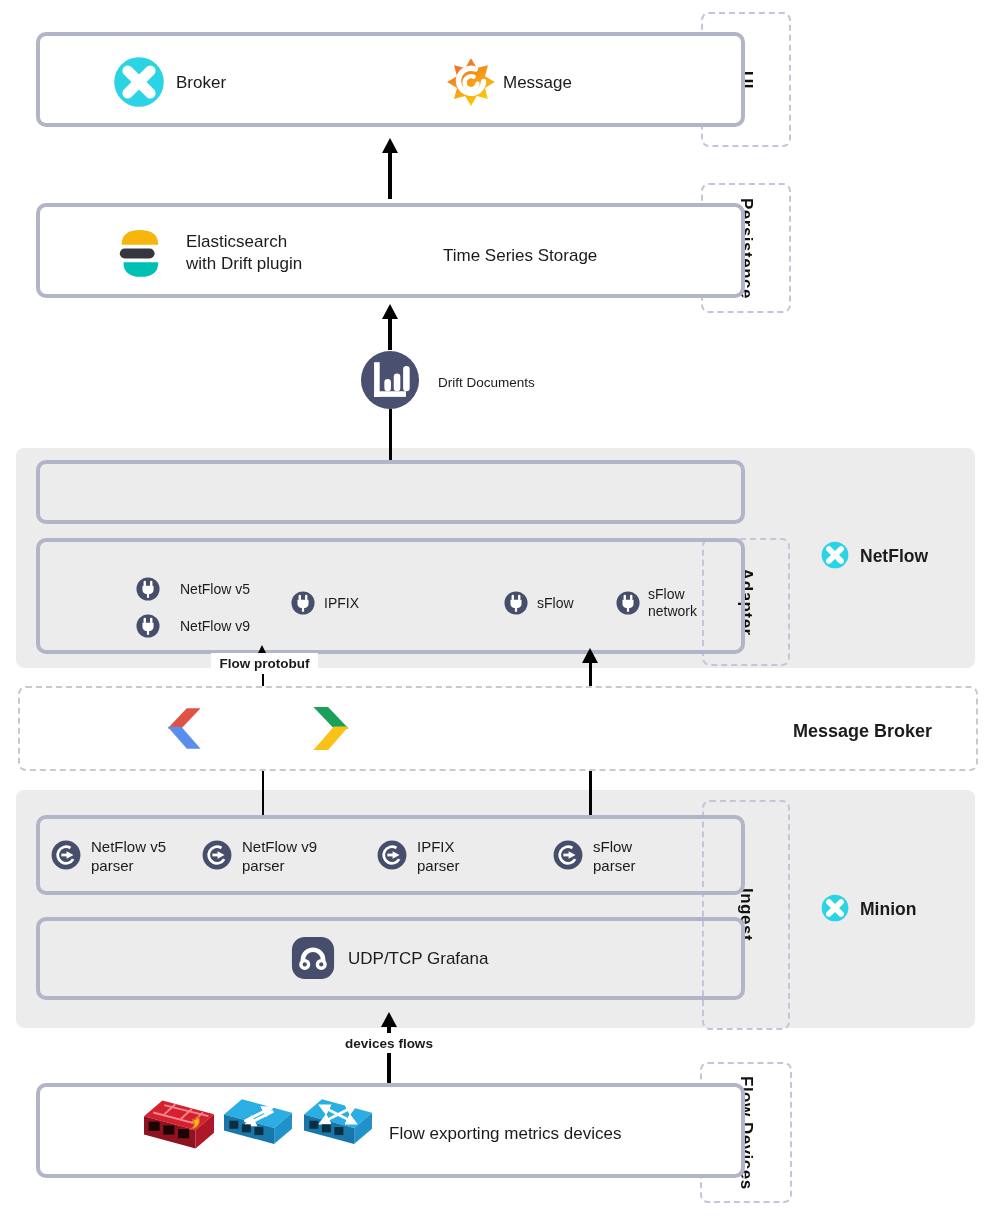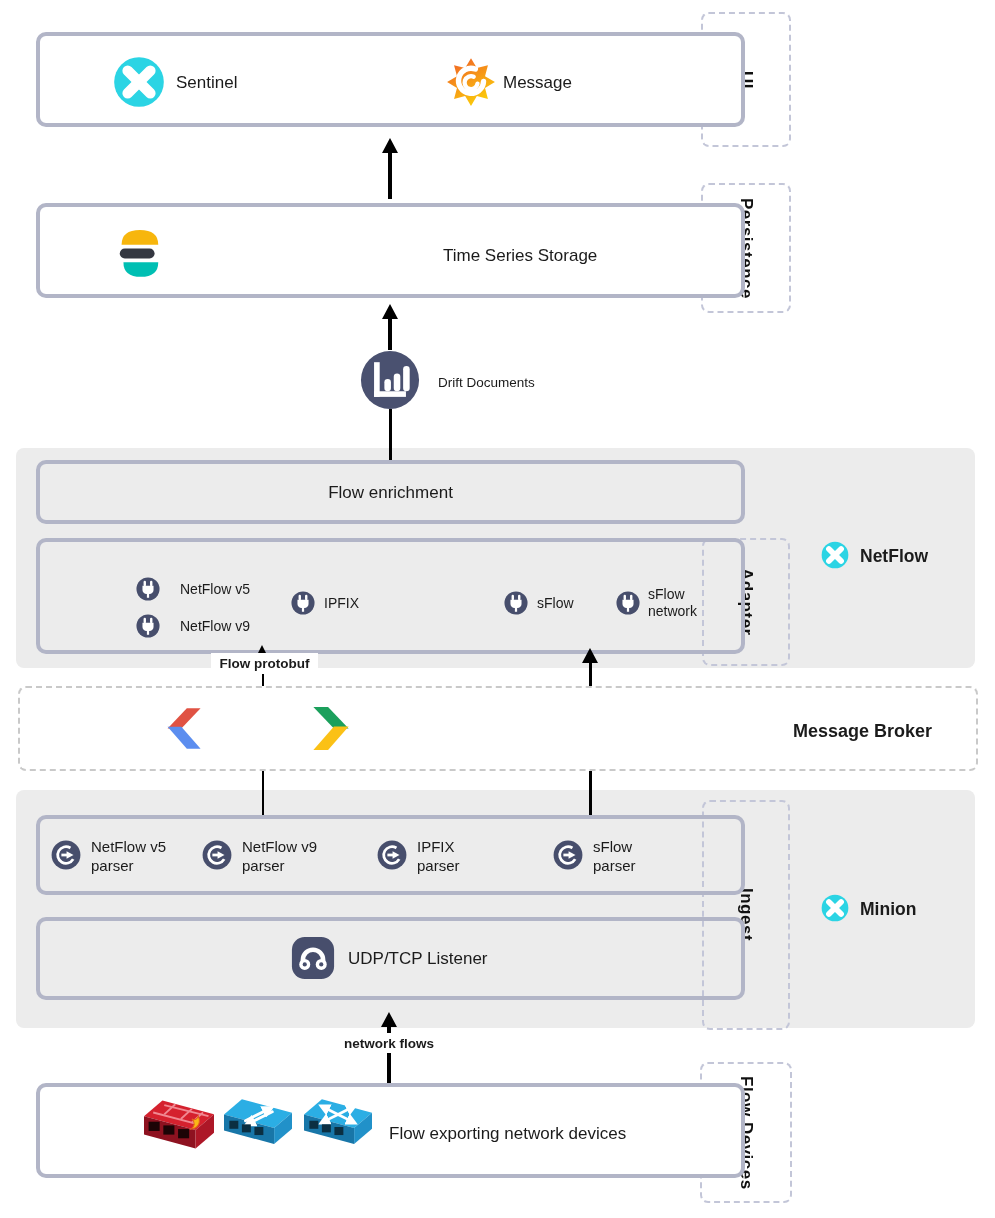--- a/index.html
+++ b/index.html
@@ -52,21 +52,21 @@
 
   <div class="abs" style="left:113px;top:56px">
     <svg width="52" height="52" viewBox="0 0 44 44">
       <circle cx="22" cy="22" r="21" fill="#2BD4E4"></circle>
       <g fill="#fff">
         <rect x="4" y="17.5" width="36" height="9" rx="4.5" transform="rotate(45 22 22)"></rect>
         <rect x="4" y="17.5" width="36" height="9" rx="4.5" transform="rotate(-45 22 22)"></rect>
       </g>
     </svg>
   </div>
-  <div class="lbl" style="left:176px;top:83px">Sentinel</div>
+  <div class="lbl" style="left:176px;top:83px">Broker</div>
 
   <div class="abs" style="left:446px;top:56px">
     <svg width="50" height="50" viewBox="0 0 46 46">
       <polygon fill="url(#gfn)" points="45,24 35.9,29.4 38.6,39.6 28.4,36.9 23,46 17.6,36.9 7.4,39.6 10.1,29.4 1,24 10.1,18.6 7.4,8.4 17.6,11.1 23,2 28.4,11.1 38.6,8.4 35.9,18.6"></polygon>
       <path d="M27 12 A 11.5 11.5 0 1 0 34.5 23.5" fill="none" stroke="#fff" stroke-width="5" stroke-linecap="round"></path>
       <path d="M25.5 19 A 6 6 0 1 0 29 25.5" fill="none" stroke="#fff" stroke-width="4" stroke-linecap="round"></path>
     </svg>
   </div>
   <div class="lbl" style="left:503px;top:83px">Message</div>
 
@@ -77,20 +77,24 @@
     <span class="vlabel">Persistence</span>
   </div>
   <div class="panel white" style="left:36px;top:203px;width:709px;height:95px"></div>
 
   <div class="abs" style="left:117px;top:226px">
     <svg width="44" height="54" viewBox="0 0 48 56">
       <path d="M5 19 Q5 3 25 3 Q45 3 45 19 Z" fill="#F7B60D"></path>
       <rect x="3" y="23" width="38" height="11" rx="5.5" fill="#343741"></rect>
       <path d="M7 38 L45 38 Q45 54 26 54 Q7 54 7 38 Z" fill="#00BFB3"></path>
     </svg>
+  </div>
+  <div class="lines" style="left:186px;top:231px">
+    <span style="display:block">Elasticsearch</span>
+    <span style="display:block">with Drift plugin</span>
   </div>
   <div class="lbl" style="left:443px;top:256px">Time Series Storage</div>
 
   <div class="head" style="left:382px;top:304px"></div>
   <div class="shaft" style="left:388px;top:317px;width:4px;height:33px"></div>
 
   <div class="abs" style="left:360px;top:350px">
     <svg width="60" height="60" viewBox="0 0 64 64">
       <circle cx="32" cy="32" r="31" fill="#4A5170"></circle>
       <g fill="#fff">
@@ -99,21 +103,20 @@
         <rect x="26" y="31" width="7" height="13" rx="3.5"></rect>
         <rect x="36" y="25" width="7" height="19" rx="3.5"></rect>
         <rect x="46" y="17" width="7" height="27" rx="3.5"></rect>
       </g>
     </svg>
   </div>
   <div class="lbl small" style="left:438px;top:382px;font-size:13.5px">Drift Documents</div>
   <div class="shaft" style="left:389px;top:409px;width:3px;height:52px"></div>
 
   <div class="panel" style="left:36px;top:460px;width:709px;height:64px"></div>
-  <div class="lbl" style="left:36px;top:493px;width:709px;text-align:center">Flow enrichment</div>
 
   <div class="tagbox" style="left:702px;top:538px;width:88px;height:128px">
     <span class="vlabel">Adapter</span>
   </div>
   <div class="panel" style="left:36px;top:538px;width:709px;height:116px"></div>
 
   <div class="abs" style="left:136px;top:577px">
     <svg width="24" height="24" viewBox="0 0 26 26">
         <circle cx="13" cy="13" r="12.5" fill="#474E6C"></circle>
         <g fill="#fff">
@@ -292,26 +295,26 @@
   <div class="abs" style="left:291px;top:936px">
     <svg width="44" height="44" viewBox="0 0 48 48">
       <rect x="1" y="1" width="46" height="46" rx="14" fill="#474E6C"></rect>
       <path d="M13 30 v-4 a11 11 0 0 1 22 0 v4" fill="none" stroke="#fff" stroke-width="5" stroke-linecap="round"></path>
       <circle cx="15" cy="31" r="6" fill="#fff"></circle>
         <circle cx="33" cy="31" r="6" fill="#fff"></circle>
       <circle cx="15" cy="31" r="2.3" fill="#474E6C"></circle>
         <circle cx="33" cy="31" r="2.3" fill="#474E6C"></circle>
     </svg>
   </div>
-  <div class="lbl" style="left:348px;top:959px">UDP/TCP Listener</div>
+  <div class="lbl" style="left:348px;top:959px">UDP/TCP Grafana</div>
 
   <div class="head" style="left:381px;top:1012px"></div>
   <div class="shaft" style="left:387px;top:1025px;width:4px;height:58px"></div>
   <div class="linelabel" style="left:337px;top:1033px;width:104px;height:20px;font-weight:600">
-    <span>network flows</span>
+    <span>devices flows</span>
   </div>
 
   <div class="tagbox" style="left:700px;top:1062px;width:92px;height:141px;background:#fff">
     <span class="vlabel">Flow Devices</span>
   </div>
   <div class="panel white" style="left:36px;top:1083px;width:709px;height:95px"></div>
 
   <div class="abs" style="left:144px;top:1100px">
     <svg width="70" height="60" viewBox="0 0 76 64">
       <polygon points="20,0 76,15 56,32 0,17" fill="#D5212E"></polygon>
@@ -362,15 +365,15 @@
         <line x1="38" y1="17" x2="54" y2="25" marker-end="url(#mw)"></line>
       </g>
       <g fill="#0B2F42">
           <rect x="6" y="24" width="10" height="9"></rect>
           <rect x="20" y="28" width="10" height="9"></rect>
           <rect x="34" y="31" width="10" height="9"></rect>
         </g>
     </svg>
   </div>
 
-  <div class="lbl" style="left:389px;top:1134px">Flow exporting network devices</div>
+  <div class="lbl" style="left:389px;top:1134px">Flow exporting metrics devices</div>
 
 </div>
 
 </body></html>

